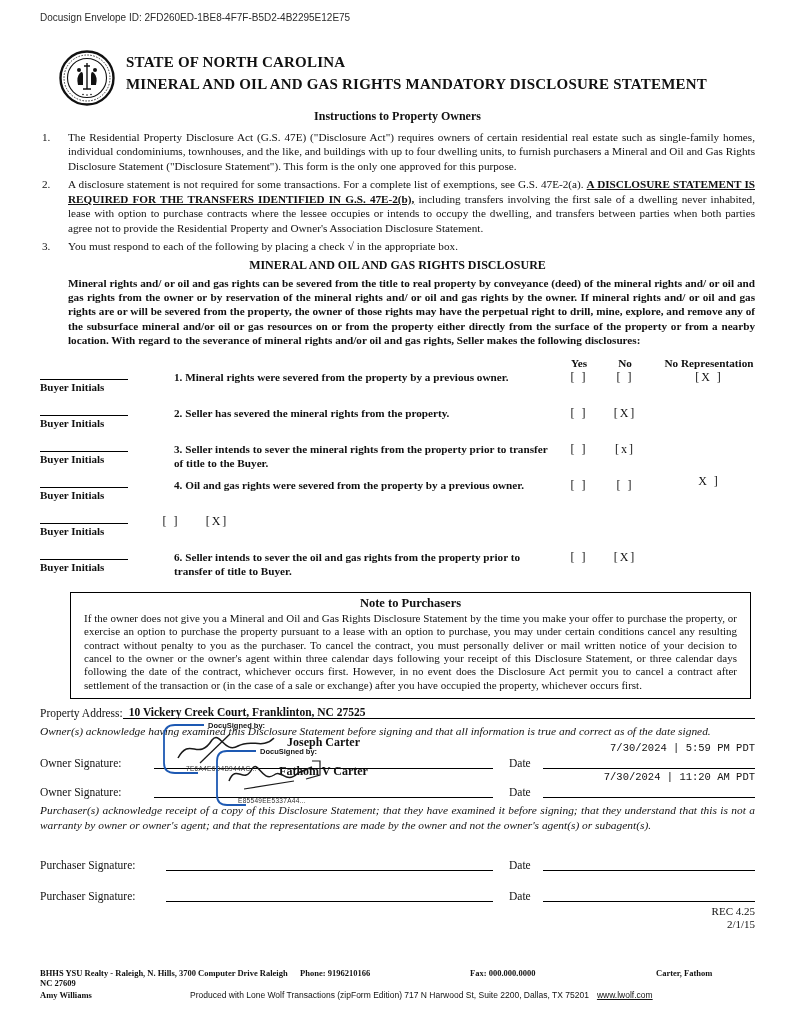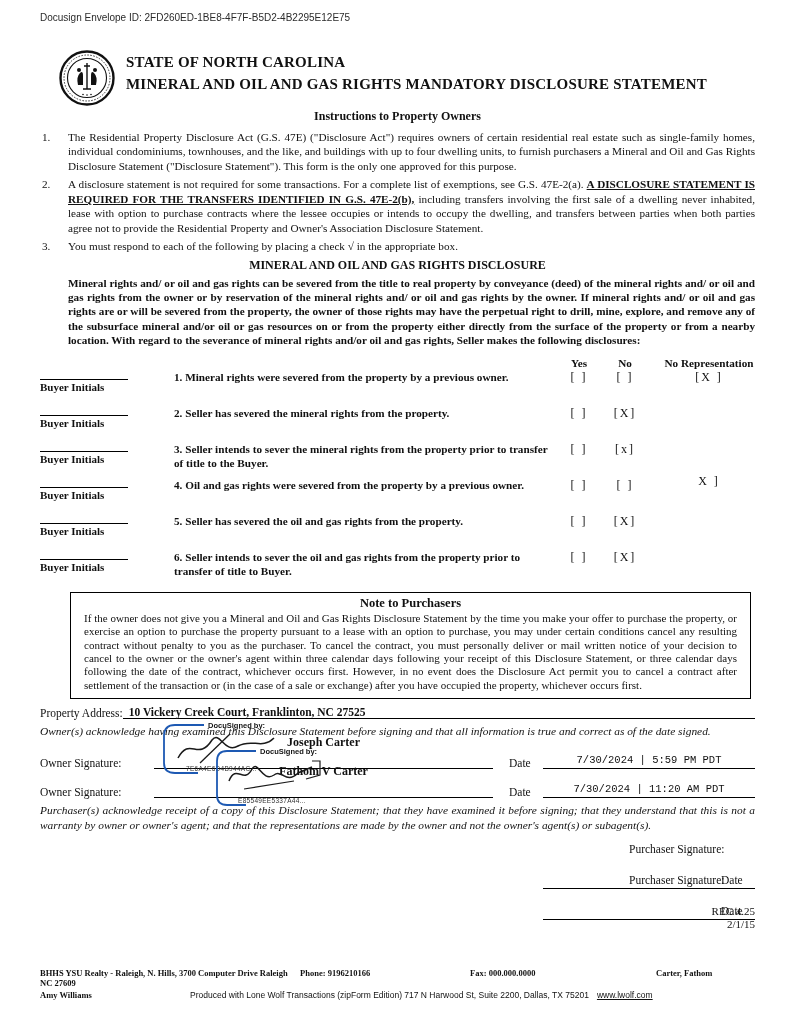--- a/index.html
+++ b/index.html
@@ -50,29 +50,29 @@
   .fill-label { white-space:nowrap; font-size:11.5px; }
   .fill-line { flex:1; border-bottom:1.2px solid #000; padding:0 0 0 6px; font-weight:bold; font-size:11.5px; }
 
   .ack { font-style:italic; font-size:11.4px; line-height:1.3; text-align:justify; margin-top:5px; }
 
   .owner-block { position:relative; margin-top:4px; }
   .sig-row { display:flex; align-items:flex-end; height:26px; margin-bottom:3px; }
   .sig-label { width:114px; flex:0 0 auto; font-size:11.5px; white-space:nowrap; }
   .sig-line { flex:1; border-bottom:1.3px solid #000; text-align:center; font-weight:bold; font-size:12px; padding-bottom:18px; }
   .date-label { width:34px; flex:0 0 auto; margin-left:16px; font-size:11.5px; }
-  .date-line { width:212px; flex:0 0 auto; border-bottom:1.3px solid #000; text-align:center;
-               font-family:"Liberation Mono", monospace; font-size:10.5px; padding-bottom:2px; white-space:pre; }
+  .date-line { width:212px; flex:0 0 auto; border-bottom:1.3px solid #000; text-align:right;
+               font-family:"Liberation Mono", monospace; font-size:10.5px; padding-bottom:14px; white-space:pre; }
 
   .stamp { position:absolute; pointer-events:none; }
   .stamp-label { font-family:"Liberation Sans", sans-serif; font-weight:bold; font-size:7.5px; color:#111; }
   .stamp-id { font-family:"Liberation Sans", sans-serif; font-size:6.5px; color:#333; letter-spacing:.3px; }
 
   .psig-rows { margin-top:10px; }
-  .psig-rows .sig-row { height:28px;flex-direction:column; }
+  .psig-rows .sig-row { height:28px; }
 
   .rec-block { text-align:right; font-size:11px; line-height:1.25; margin-top:3px; }
 
   .footer { position:absolute; left:40px; right:30px; bottom:24px; }
   .f1 { display:flex; font-size:8.5px; font-weight:bold; }
   .f1-office { flex:1; }
   .f1-phone { width:170px; }
   .f1-fax { width:186px; }
   .f1-ref { width:105px; }
   .f2 { display:flex; font-size:8.5px; margin-top:2px; align-items:baseline; }
@@ -190,21 +190,20 @@
         <div class="c-norep"><span class="mark raised">X ]</span></div>
       </div>
 
       <div class="trow drow">
         <div class="c-init">
           <div class="init-block">
             <div class="init-line"></div>
             <div class="init-label">Buyer Initials</div>
           </div>
         </div>
-        <div class="c-stmt">5. Seller has severed the oil and gas rights from the property.</div>
         <div class="c-yes"><span class="mark">[ ]</span></div>
         <div class="c-no"><span class="mark">[X]</span></div>
         <div class="c-norep"><span class="mark"></span></div>
       </div>
 
       <div class="trow drow">
         <div class="c-init">
           <div class="init-block">
             <div class="init-line"></div>
             <div class="init-label">Buyer Initials</div>

